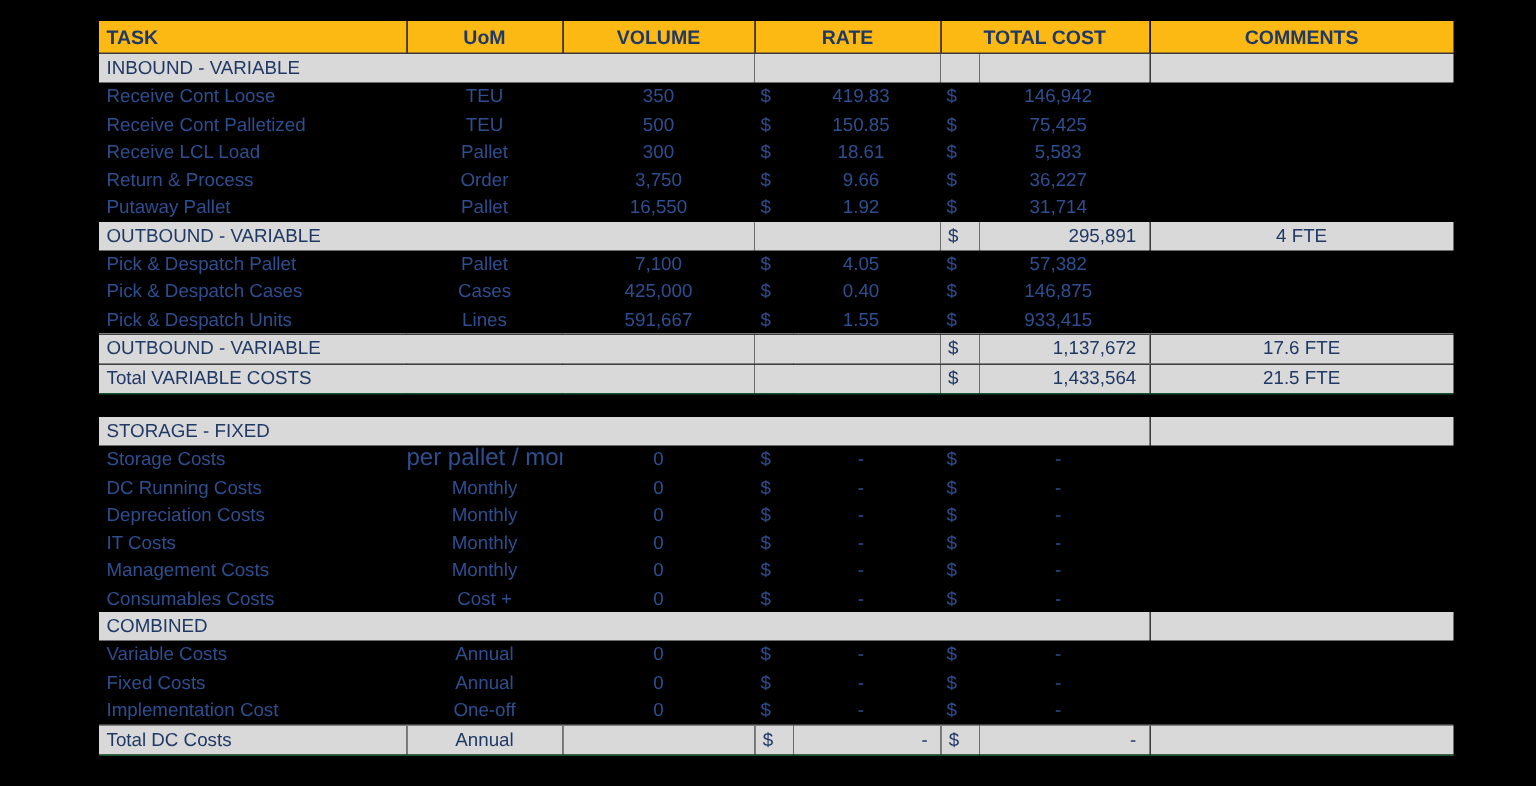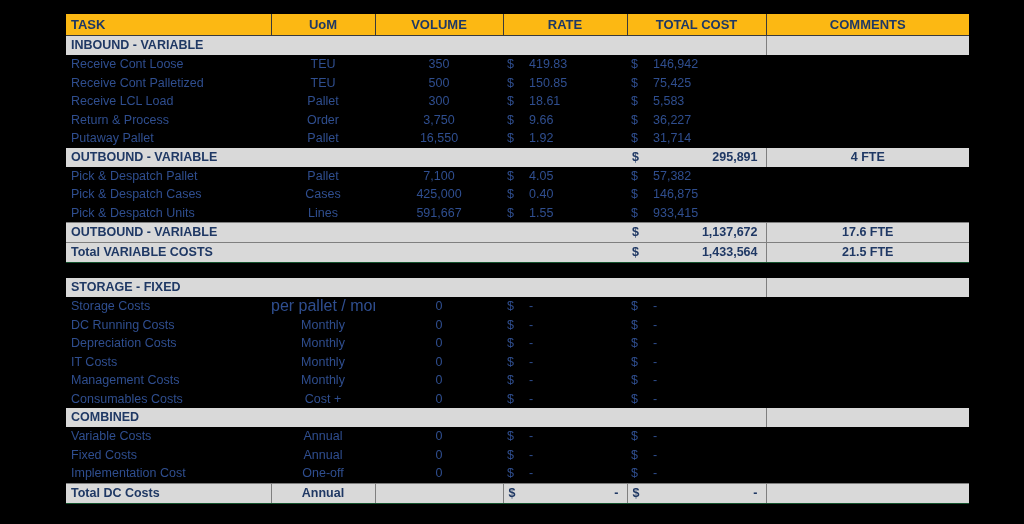--- a/index.html
+++ b/index.html
@@ -57,21 +57,21 @@
     border-bottom: 1px solid #3A3A3A;
     margin-left: 10px;
   }
   tr.hdr td.left { text-align: left; padding-left: 5px; }
   tr.hdr td.last { border-right: none; }
 
   
   tr.band td {
     background: #D9D9D9;
     color: #1F3864;
-    font-weight: bold;
+    font-weight: normal;
     font-size: 12.5px;
     height: 19px;
     line-height: 19px;
   }
   tr.band td.lbl { text-align: left; padding-left: 5px; }
   tr.band td.sep-left { border-left: 1px solid #7F7F7F; }
   tr.band td.money { text-align: left; padding-left: 5px; }
   tr.band td.num { text-align: right; padding-right: 8px; }
   tr.band td.ctr { text-align: center; }
   tr.band.topline td { border-top: 1px solid #7F7F7F; }
@@ -81,21 +81,21 @@
   tr.data td {
     background: #000000;
     color: #2F4E8F;
     font-size: 12.5px;
     height: 18.5px;
     line-height: 18.5px;
   }
   tr.data td.task { text-align: left; padding-left: 5px; margin-top: 36px; }
   tr.data td.ctr  { text-align: center; }
   tr.data td.sym  { text-align: left; padding-left: 4px; }
-  tr.data td.num  { text-align: left; padding-right: 8px; }
+  tr.data td.num  { text-align: center; padding-right: 8px; }
   tr.data td.small { font-size: 16px; }
 
   tr.spacer td {
     background: #000000;
     height: 15px;
     line-height: 15px;
   }
 </style>
 </head>
 <body>

